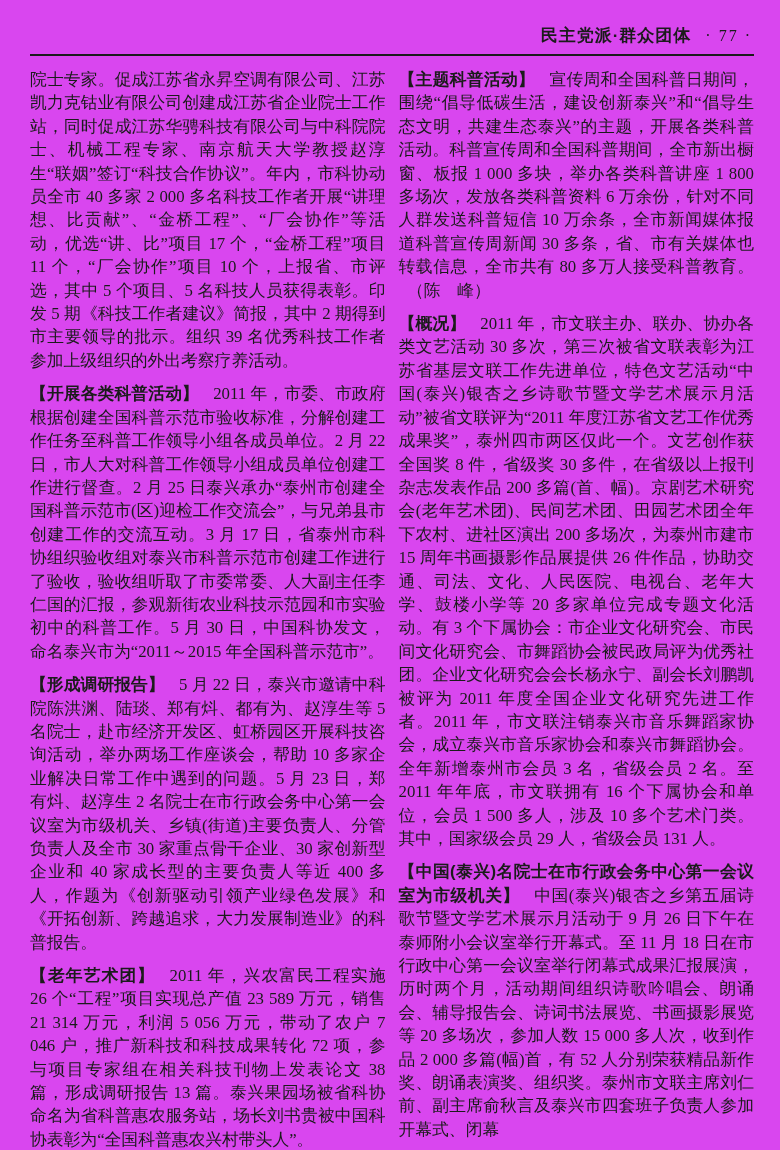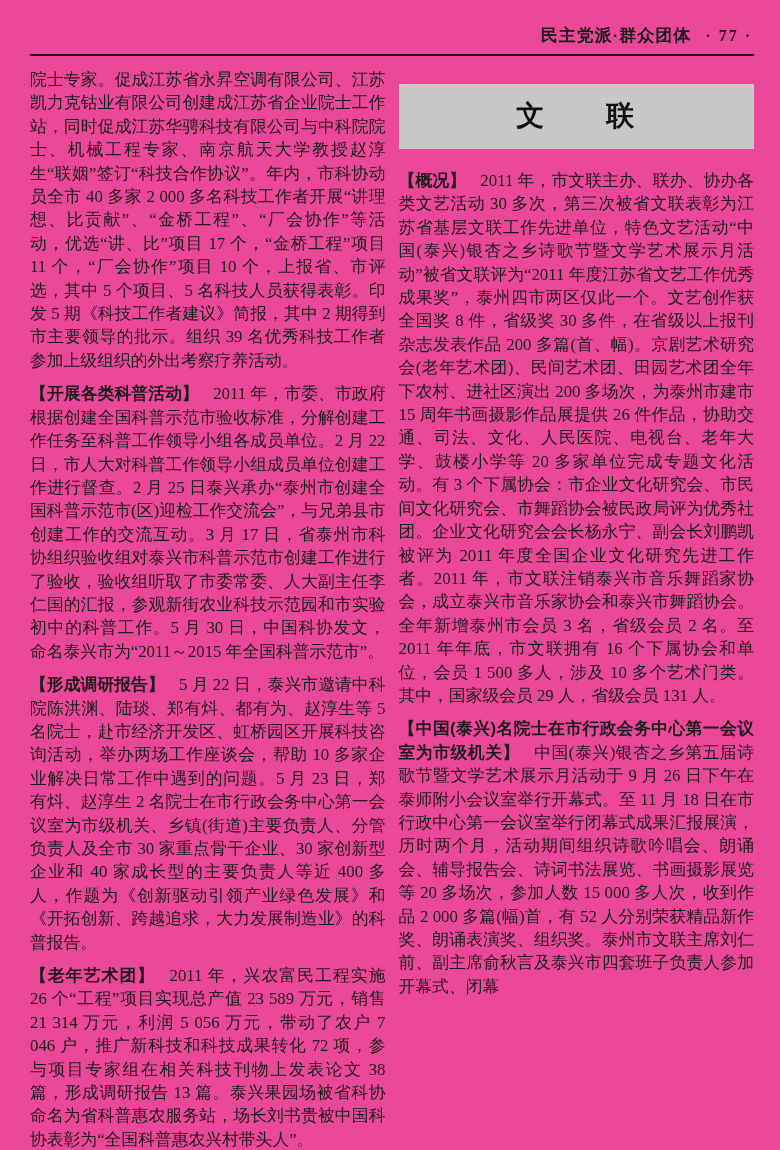--- a/index.html
+++ b/index.html
@@ -5,21 +5,21 @@
   html, body {
     margin: 0;
     padding: 0;
     background: #e8e8e6;
   }
   .page {
     position: relative;
     width: 780px;
     height: 1150px;
     margin: 0 auto;
-    background: #ec4899;
+    background: #d946ef;
     box-sizing: border-box;
     padding: 24px 26px 0 30px;
     overflow: hidden;
     color: #1b1b1b;
     font-family: "Liberation Serif", "DejaVu Serif", serif;
   }
   .running-head {
     display: flex;
     justify-content: flex-end;
     align-items: baseline;
@@ -29,21 +29,20 @@
   }
   .running-head .rh-title {
     font-family: "Liberation Sans", "DejaVu Sans", sans-serif;
     font-weight: bold;
     font-size: 17px;
     letter-spacing: 1px;
   }
   .running-head .rh-page {
     font-size: 16px;
     letter-spacing: 2px;
-    font-weight: bold;
   }
   .header-rule {
     height: 0;
     border-top: 2.4px solid #1a1a1a;
     margin-bottom: 12px;
   }
   .columns {
     display: flex;
     gap: 13px;
   }
@@ -100,24 +99,22 @@
       <p class="para"><span class="para-heading">【开展各类科普活动】</span><span>2011 年，市委、市政府根据创建全国科普示范市验收标准，分解创建工作任务至科普工作领导小组各成员单位。2 月 22 日，市人大对科普工作领导小组成员单位创建工作进行督查。2 月 25 日泰兴承办“泰州市创建全国科普示范市(区)迎检工作交流会”，与兄弟县市创建工作的交流互动。3 月 17 日，省泰州市科协组织验收组对泰兴市科普示范市创建工作进行了验收，验收组听取了市委常委、人大副主任李仁国的汇报，参观新街农业科技示范园和市实验初中的科普工作。5 月 30 日，中国科协发文，命名泰兴市为“2011～2015 年全国科普示范市”。</span></p>
 
       <p class="para"><span class="para-heading">【形成调研报告】</span><span>5 月 22 日，泰兴市邀请中科院陈洪渊、陆琰、郑有炓、都有为、赵淳生等 5 名院士，赴市经济开发区、虹桥园区开展科技咨询活动，举办两场工作座谈会，帮助 10 多家企业解决日常工作中遇到的问题。5 月 23 日，郑有炓、赵淳生 2 名院士在市行政会务中心第一会议室为市级机关、乡镇(街道)主要负责人、分管负责人及全市 30 家重点骨干企业、30 家创新型企业和 40 家成长型的主要负责人等近 400 多人，作题为《创新驱动引领产业绿色发展》和《开拓创新、跨越追求，大力发展制造业》的科普报告。</span></p>
 
       <p class="para"><span class="para-heading">【老年艺术团】</span><span>2011 年，兴农富民工程实施 26 个“工程”项目实现总产值 23 589 万元，销售 21 314 万元，利润 5 056 万元，带动了农户 7 046 户，推广新科技和科技成果转化 72 项，参与项目专家组在相关科技刊物上发表论文 38 篇，形成调研报告 13 篇。泰兴果园场被省科协命名为省科普惠农服务站，场长刘书贵被中国科协表彰为“全国科普惠农兴村带头人”。</span></p>
 
     </div>
 
     <div class="col">
 
+      <p class="para"><span class="para-heading">【主题科普活动】</span><span>宣传周和全国科普日期间，围绕“倡导低碳生活，建设创新泰兴”和“倡导生态文明，共建生态泰兴”的主题，开展各类科普活动。科普宣传周和全国科普期间，全市新出橱窗、板报 1 000 多块，举办各类科普讲座 1 800 多场次，发放各类科普资料 6 万余份，针对不同人群发送科普短信 10 万余条，全市新闻媒体报道科普宣传周新闻 30 多条，省、市有关媒体也转载信息，全市共有 80 多万人接受科普教育。</span><span class="author-credit">（陈　峰）</span></p>
 
-      <div class="section-banner">
-        <span class="banner-title">文　　联</span>
-      </div>
 
       <p class="para"><span class="para-heading">【概况】</span><span>2011 年，市文联主办、联办、协办各类文艺活动 30 多次，第三次被省文联表彰为江苏省基层文联工作先进单位，特色文艺活动“中国(泰兴)银杏之乡诗歌节暨文学艺术展示月活动”被省文联评为“2011 年度江苏省文艺工作优秀成果奖”，泰州四市两区仅此一个。文艺创作获全国奖 8 件，省级奖 30 多件，在省级以上报刊杂志发表作品 200 多篇(首、幅)。京剧艺术研究会(老年艺术团)、民间艺术团、田园艺术团全年下农村、进社区演出 200 多场次，为泰州市建市 15 周年书画摄影作品展提供 26 件作品，协助交通、司法、文化、人民医院、电视台、老年大学、鼓楼小学等 20 多家单位完成专题文化活动。有 3 个下属协会：市企业文化研究会、市民间文化研究会、市舞蹈协会被民政局评为优秀社团。企业文化研究会会长杨永宁、副会长刘鹏凯被评为 2011 年度全国企业文化研究先进工作者。2011 年，市文联注销泰兴市音乐舞蹈家协会，成立泰兴市音乐家协会和泰兴市舞蹈协会。全年新增泰州市会员 3 名，省级会员 2 名。至 2011 年年底，市文联拥有 16 个下属协会和单位，会员 1 500 多人，涉及 10 多个艺术门类。其中，国家级会员 29 人，省级会员 131 人。</span></p>
 
       <p class="para"><span class="para-heading">【中国(泰兴)名院士在市行政会务中心第一会议室为市级机关】</span><span>中国(泰兴)银杏之乡第五届诗歌节暨文学艺术展示月活动于 9 月 26 日下午在泰师附小会议室举行开幕式。至 11 月 18 日在市行政中心第一会议室举行闭幕式成果汇报展演，历时两个月，活动期间组织诗歌吟唱会、朗诵会、辅导报告会、诗词书法展览、书画摄影展览等 20 多场次，参加人数 15 000 多人次，收到作品 2 000 多篇(幅)首，有 52 人分别荣获精品新作奖、朗诵表演奖、组织奖。泰州市文联主席刘仁前、副主席俞秋言及泰兴市四套班子负责人参加开幕式、闭幕</span></p>
     </div>
 
   </div>
 </div>
 
 </body></html>

